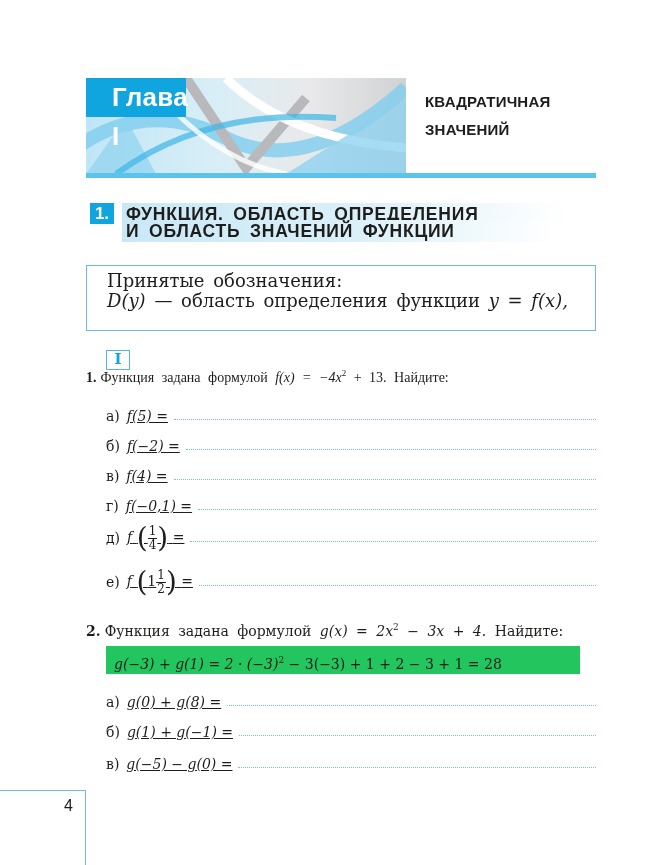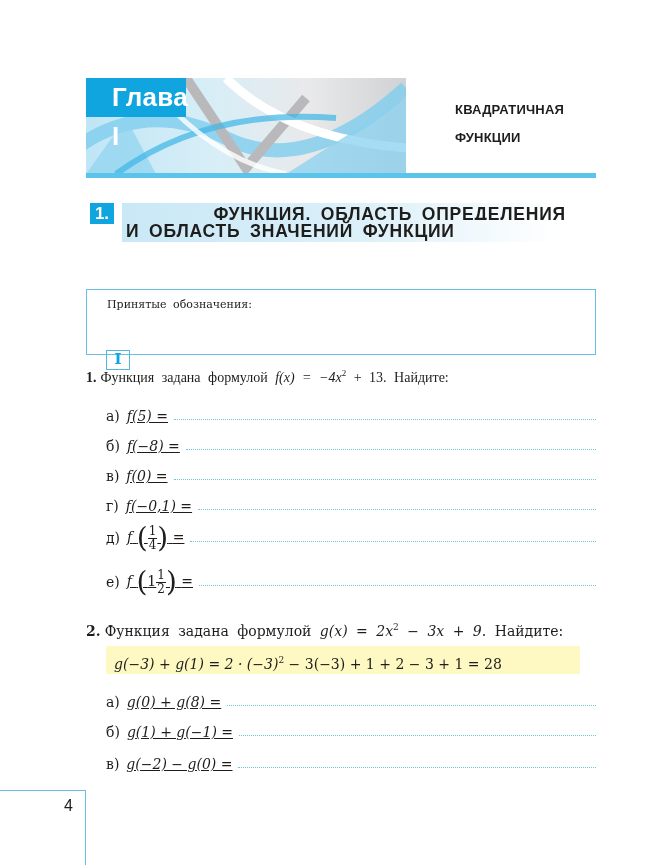--- a/index.html
+++ b/index.html
@@ -18,52 +18,50 @@
     background: linear-gradient(90deg, #bfe6f6 0%, #d8eef7 40%, #e9e9ea 70%, #cfd2d4 100%);
   }
   .banner svg { position: absolute; left: 0; top: 0; }
   .chapter-badge {
     position: absolute; left: 86px; top: 78px; width: 100px; height: 39px;
     background: #11a5e0; color: #ffffff;
     font-size: 26px; font-weight: bold; line-height: 39px;
     padding-left: 26px; box-sizing: border-box; letter-spacing: 0.3px;
   }
   .chapter-title {
-    position: absolute; left: 425px; top: 96px; width: 180px;
-    font-size: 13px; font-weight: bold; line-height: 28px; color: #1d1d1b;
+    position: absolute; left: 425px; top: 88px; width: 180px;
+    font-size: 15px; font-weight: bold; line-height: 28px; color: #1d1d1b;
     letter-spacing: 0.2px;
-    margin-left: 30px;
   }
   .chapter-rule {
     position: absolute; left: 86px; top: 173px; width: 510px; height: 5px;
     background: #5bc4ea;
   }
 
   
   .section-num {
     position: absolute; left: 90px; top: 203px; width: 24px; height: 21px;
     background: #11a5e0; color: #ffffff; font-weight: bold; font-size: 17px;
     line-height: 21px; text-align: center;
   }
   .section-line {
     position: absolute; left: 122px; height: 22px;
     background: linear-gradient(90deg, #c9e8f6 0%, #dcf0f9 55%, #ffffff 100%);
     font-size: 17.5px; font-weight: bold; line-height: 22px; color: #1d1d1b;
     padding-left: 4px; letter-spacing: 0.8px; word-spacing: 4px;
   }
-  .section-line.l1 { top: 203px; width: 440px; text-align: right; }
+  .section-line.l1 { top: 203px; width: 440px; }
   .section-line.l2 { top: 220px; width: 430px; }
 
   
   .note-box {
     position: absolute; left: 86px; top: 265px; width: 510px; height: 66px;
     border: 1.5px solid #69bfdf; box-sizing: border-box;
-    padding: 5px 0 0 20px; font-size: 11px; line-height: 19.5px;
+    padding: 5px 0 0 20px; font-size: 18px; line-height: 19.5px;
     word-spacing: 3px;
-    margin-top: 24px;
   }
   .note-box div { white-space: nowrap; }
 
   
   .level-badge {
     position: absolute; left: 106px; top: 350px; width: 24px; height: 20px;
     border: 1.5px solid #52b7df; box-sizing: border-box;
     color: #11a5e0; font-weight: bold; font-size: 15px; line-height: 17px;
     text-align: center;
   }
@@ -89,21 +87,21 @@
     display: inline-flex; flex-direction: column; align-items: center;
     vertical-align: middle; font-size: 12px; line-height: 13px;
   }
   .frac .num { border-bottom: 1px solid #1d1d1b; padding: 0 1px; }
   .paren { font-size: 28px; font-weight: 200; line-height: 1; vertical-align: middle; }
   .tall { height: 40px; align-items: center; }
   .tall .dots { align-self: center; margin-top: 10px; }
 
   .example {
     position: absolute; left: 106px; top: 646px; width: 474px; height: 28px;
-    background: #fef9c3; font-size: 14px; line-height: 28px; padding-left: 8px;
+    background: #22c55e; font-size: 14px; line-height: 28px; padding-left: 8px;
     box-sizing: border-box; white-space: nowrap;
   }
 
   
   .page-corner {
     position: absolute; left: 0; top: 790px; width: 86px; height: 75px;
     border-top: 1.5px solid #69bfdf; border-right: 1.5px solid #69bfdf;
     box-sizing: border-box;
   }
   .page-number {
@@ -121,51 +119,54 @@
     <path d="M100 0 L160 90 L220 20" stroke="#b9b9bb" stroke-width="10" fill="none"></path>
     <path d="M140 0 Q200 60 320 70" stroke="#ffffff" stroke-width="9" fill="none"></path>
     <path d="M200 96 L320 20 L320 96 Z" fill="#8ad1f0" opacity="0.75"></path>
     <path d="M30 96 Q120 30 250 40" stroke="#3db5e6" stroke-width="6" fill="none" opacity="0.7"></path>
     <path d="M60 0 Q120 80 200 96" stroke="#ffffff" stroke-width="5" fill="none" opacity="0.8"></path>
   </svg>
 </div>
 <div class="chapter-badge sans">Глава I</div>
 <div class="chapter-title sans">
   <div>КВАДРАТИЧНАЯ</div>
-  <div>ФУНКЦИИ</div>
+  <div>ЗНАЧЕНИЙ</div>
 </div>
 <div class="chapter-rule"></div>
 
 <div class="section-num sans">1.</div>
 <div class="section-line l1 sans">ФУНКЦИЯ. ОБЛАСТЬ ОПРЕДЕЛЕНИЯ</div>
 <div class="section-line l2 sans">И ОБЛАСТЬ ЗНАЧЕНИЙ ФУНКЦИИ</div>
 
 <div class="note-box">
   <div>Принятые обозначения:</div>
+  <div>
+    <span class="it">D(y)</span><span> — область определения функции </span><span class="it">y = f(x),</span>
+  </div>
 </div>
 
 <div class="level-badge">I</div>
 
 <div class="task-head" style="top:368px;font-family:Liberation Serif, serif;">
   <b>1.</b><span>Функция задана формулой </span><span class="it">f(x) = −4x</span><sup>2</sup><span> + 13.</span><span> Найдите:</span>
 </div>
 
 <div class="row" style="top:402px;">
   <span class="lbl">а)</span>
   <span class="expr it">f(5) =</span>
   <input class="dots" style="">
 </div>
 <div class="row" style="top:432px;">
   <span class="lbl">б)</span>
-  <span class="expr it">f(−8) =</span>
+  <span class="expr it">f(−2) =</span>
   <input class="dots" style="">
 </div>
 <div class="row" style="top:462px;">
   <span class="lbl">в)</span>
-  <span class="expr it">f(0) =</span>
+  <span class="expr it">f(4) =</span>
   <input class="dots" style="">
 </div>
 <div class="row" style="top:492px;">
   <span class="lbl">г)</span>
   <span class="expr it">f(−0,1) =</span>
   <input class="dots" style="">
 </div>
 <div class="row tall" style="top:518px;">
   <span class="lbl">д)</span>
   <span class="expr">
@@ -185,37 +186,37 @@
     <span class="paren">(</span><span>1</span><span class="frac">
         <span class="num">1</span>
         <span>2</span>
       </span><span class="paren">)</span>
     <span>=</span>
   </span>
   <input class="dots" style="">
 </div>
 
 <div class="task-head" style="top:622px;">
-  <b>2.</b><span>Функция задана формулой </span><span class="it">g(x) = 2x</span><sup>2</sup><span class="it"> − 3x + 9.</span><span> Найдите:</span>
+  <b>2.</b><span>Функция задана формулой </span><span class="it">g(x) = 2x</span><sup>2</sup><span class="it"> − 3x + 4.</span><span> Найдите:</span>
 </div>
 
 <div class="example">
   <span class="it">g(−3) + g(1) = 2 · (−3)</span><sup>2</sup><span> − 3(−3) + 1 + 2 − 3 + 1 = 28</span>
 </div>
 
 <div class="row" style="top:688px;">
   <span class="lbl">а)</span>
   <span class="expr it">g(0) + g(8) =</span>
   <input class="dots" style="">
 </div>
 <div class="row" style="top:718px;">
   <span class="lbl">б)</span>
   <span class="expr it">g(1) + g(−1) =</span>
   <input class="dots" style="">
 </div>
 <div class="row" style="top:750px;">
   <span class="lbl">в)</span>
-  <span class="expr it">g(−2) − g(0) =</span>
+  <span class="expr it">g(−5) − g(0) =</span>
   <input class="dots" style="">
 </div>
 
 <div class="page-corner"></div>
 <div class="page-number sans">4</div>
 
 </body></html>

